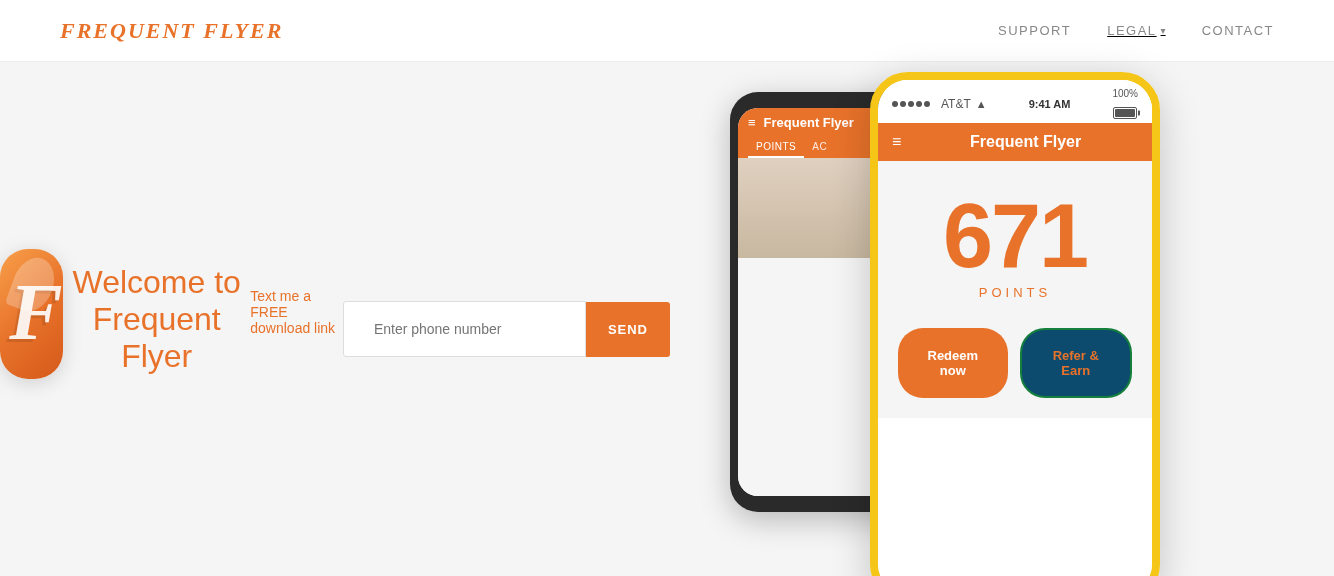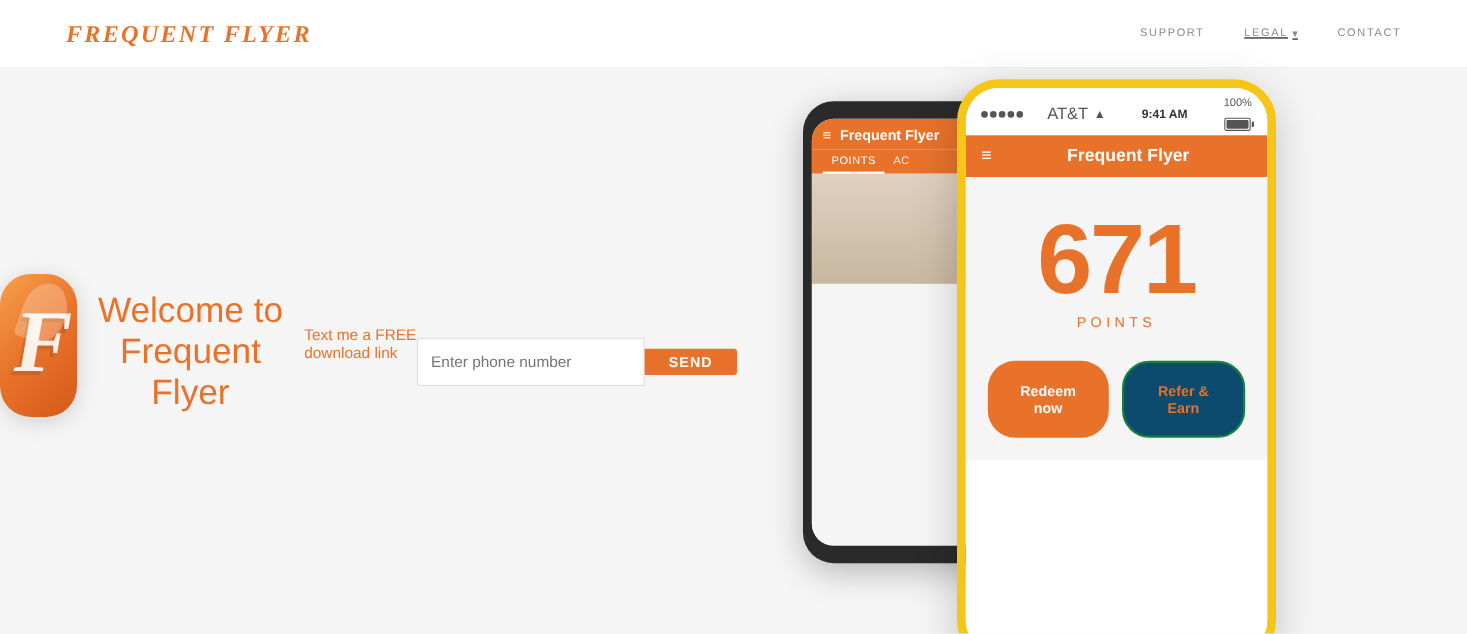--- a/index.html
+++ b/index.html
@@ -25,21 +25,21 @@
       text-transform: uppercase;
     }
     nav {
       display: flex;
       align-items: center;
       gap: 36px;
     }
     nav a {
       text-decoration: none;
       color: #888;
-      font-size: 10px;
+      font-size: 13px;
       letter-spacing: 1.5px;
       text-transform: uppercase;
       font-weight: 500;
     }
     .legal-nav {
       display: flex;
       align-items: center;
       gap: 4px;
       cursor: pointer;
       text-decoration: underline;
@@ -134,34 +134,34 @@
 
     
     .phone-row {
       display: flex;
       align-items: center;
       gap: 0;
       width: 380px;
     }
     .phone-input {
       flex: 1;
-      height: 44px;
+      height: 56px;
       border: 1px solid #ddd;
       border-radius: 3px 0 0 3px;
-      padding: 0 12px;
+      padding: 0 30px;
       font-size: 14px;
       color: #999;
       background: #fff;
       outline: none;
     }
     .send-btn {
       background: #e8722a;
       color: #fff;
       border: none;
-      height: 24px;
+      height: 55px;
       padding: 0 22px;
       font-size: 13px;
       font-weight: 700;
       letter-spacing: 1px;
       cursor: pointer;
       border-radius: 0 3px 3px 0;
     }
 
     
     .right-section {
@@ -283,23 +283,23 @@
       gap: 2px;
       align-items: center;
     }
     .signal-dot {
       width: 6px;
       height: 6px;
       border-radius: 50%;
       background: #555;
     }
     .carrier-text {
-      font-size: 15px;
+      font-size: 12px;
       color: #555;
-      margin-left: 20px;
+      margin-left: 9px;
     }
     .wifi-icon {
       font-size: 11px;
       color: #555;
       margin-left: 3px;
     }
     .time-text {
       font-size: 11px;
       font-weight: 600;
       color: #333;

